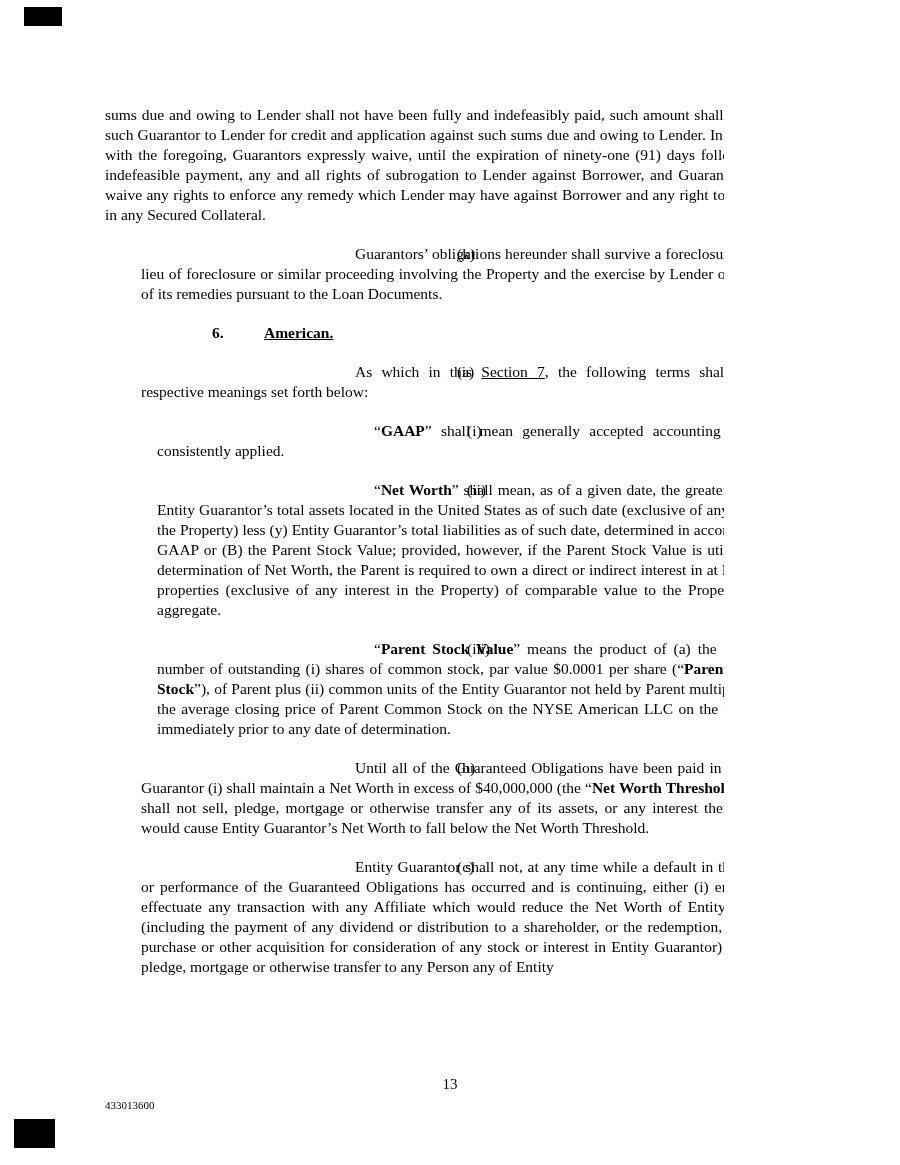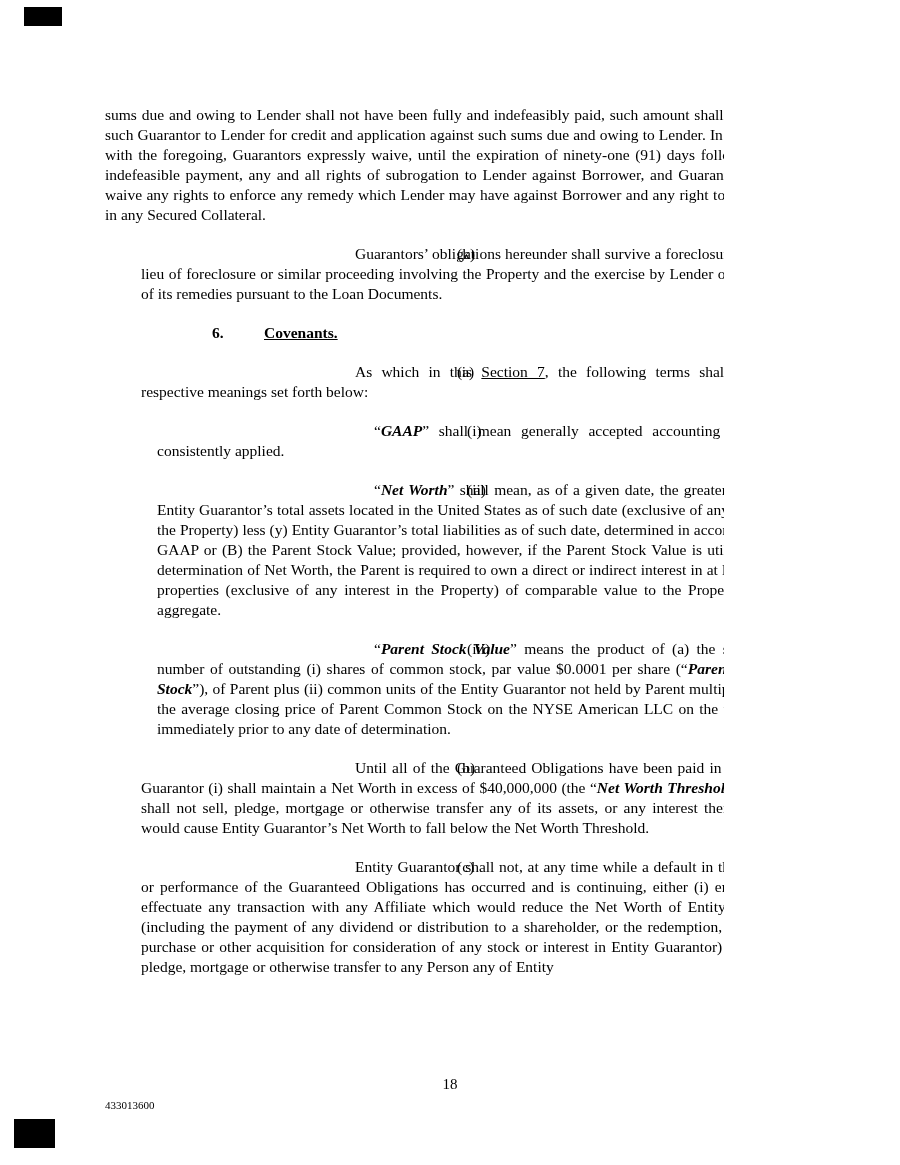--- a/index.html
+++ b/index.html
@@ -37,21 +37,21 @@
   .plabel  { display: inline-block; width: 56px; font-style: normal; }
   .plabel2 { width: 62px; }
   .heading {
     margin: 0 0 19px 107px;
     font-size: 15.5px;
     line-height: 20px;
     font-weight: bold;
   }
   .heading .hnum { display: inline-block; width: 52px; }
   .heading .htitle { text-decoration: underline; }
-  .bi { font-weight: bold; font-style: italic; }
+  .bi { font-weight: bold; }
   .u  { text-decoration: underline; }
 
   .page-number {
     position: absolute;
     left: 0;
     top: 1075px;
     width: 900px;
     text-align: center;
     font-size: 15px;
     line-height: 18px;
@@ -69,24 +69,24 @@
 
 <div class="page">
   <div class="corner-mark tl"></div>
   <div class="corner-mark tr"></div>
   <div class="corner-mark bl"></div>
   <div class="corner-mark br"></div>
 
   <main class="content" id="doc-body">
       <p class="para plain"><span>sums due and owing to Lender shall not have been fully and indefeasibly paid, such amount shall be paid by such Guarantor to Lender for credit and application against such sums due and owing to Lender. In connection with the foregoing, Guarantors expressly waive, until the expiration of ninety-one (91) days following such indefeasible payment, any and all rights of subrogation to Lender against Borrower, and Guarantors hereby waive any rights to enforce any remedy which Lender may have against Borrower and any right to participate in any Secured Collateral.</span></p>
       <p class="para level1"><span class="plabel">(k)</span><span>Guarantors’ obligations hereunder shall survive a foreclosure, deed-in-lieu of foreclosure or similar proceeding involving the Property and the exercise by Lender of any or all of its remedies pursuant to the Loan Documents.</span></p>
-      <div class="heading"><span class="hnum">6.</span><span class="htitle">Covenants.</span></div>
+      <div class="heading"><span class="hnum">6.</span><span class="htitle">American.</span></div>
       <p class="para level1"><span class="plabel">(a)</span><span>As which in this </span><span class="u">Section 7</span><span>, the following terms shall have the respective meanings set forth below:</span></p>
       <p class="para level2"><span class="plabel plabel2">(i)</span><span>“</span><span class="bi">GAAP</span><span>” shall mean generally accepted accounting principles, consistently applied.</span></p>
       <p class="para level2"><span class="plabel plabel2">(ii)</span><span>“</span><span class="bi">Net Worth</span><span>” shall mean, as of a given date, the greater of (A) (x) Entity Guarantor’s total assets located in the United States as of such date (exclusive of any interest in the Property) less (y) Entity Guarantor’s total liabilities as of such date, determined in accordance with GAAP or (B) the Parent Stock Value; provided, however, if the Parent Stock Value is utilized in the determination of Net Worth, the Parent is required to own a direct or indirect interest in at least six (6) properties (exclusive of any interest in the Property) of comparable value to the Properties in the aggregate.</span></p>
       <p class="para level2"><span class="plabel plabel2">(iii)</span><span>“</span><span class="bi">Parent Stock Value</span><span>” means the product of (a) the sum of the number of outstanding (i) shares of common stock, par value $0.0001 per share (“</span><span class="bi">Parent Common Stock</span><span>”), of Parent plus (ii) common units of the Entity Guarantor not held by Parent multiplied by (b) the average closing price of Parent Common Stock on the NYSE American LLC on the trading day immediately prior to any date of determination.</span></p>
       <p class="para level1"><span class="plabel">(b)</span><span>Until all of the Guaranteed Obligations have been paid in full, Entity Guarantor (i) shall maintain a Net Worth in excess of $40,000,000 (the “</span><span class="bi">Net Worth Threshold</span><span>”) and (ii) shall not sell, pledge, mortgage or otherwise transfer any of its assets, or any interest therein, which would cause Entity Guarantor’s Net Worth to fall below the Net Worth Threshold.</span></p>
       <p class="para level1"><span class="plabel">(c)</span><span>Entity Guarantor shall not, at any time while a default in the payment or performance of the Guaranteed Obligations has occurred and is continuing, either (i) enter into or effectuate any transaction with any Affiliate which would reduce the Net Worth of Entity Guarantor (including the payment of any dividend or distribution to a shareholder, or the redemption, retirement, purchase or other acquisition for consideration of any stock or interest in Entity Guarantor) or (ii) sell, pledge, mortgage or otherwise transfer to any Person any of Entity</span></p>
     </main>
 
-  <div class="page-number">18</div>
+  <div class="page-number">13</div>
   <div class="doc-number">433013600</div>
 </div>
 
 </body></html>

